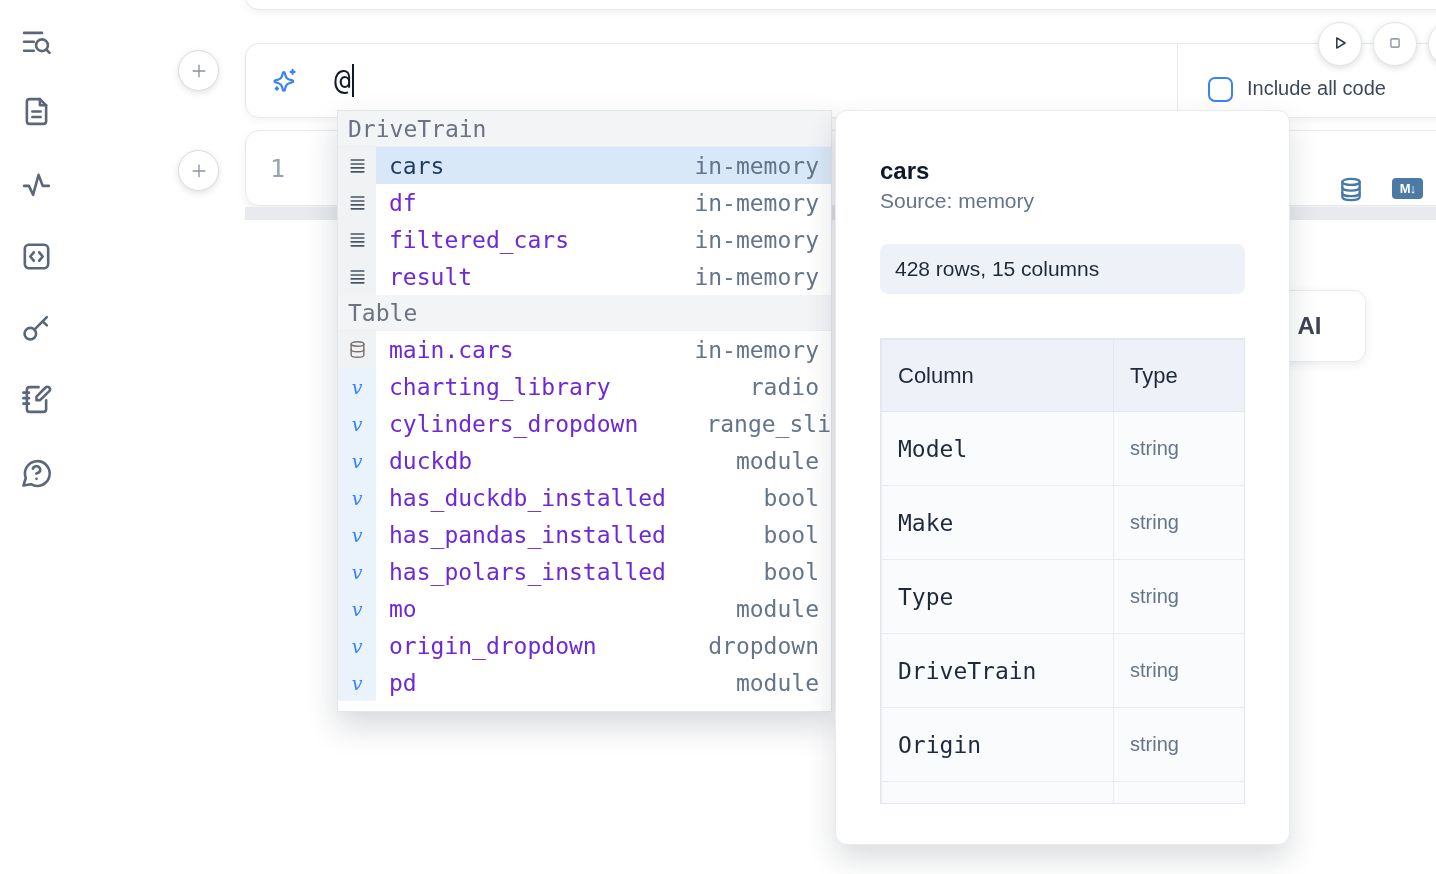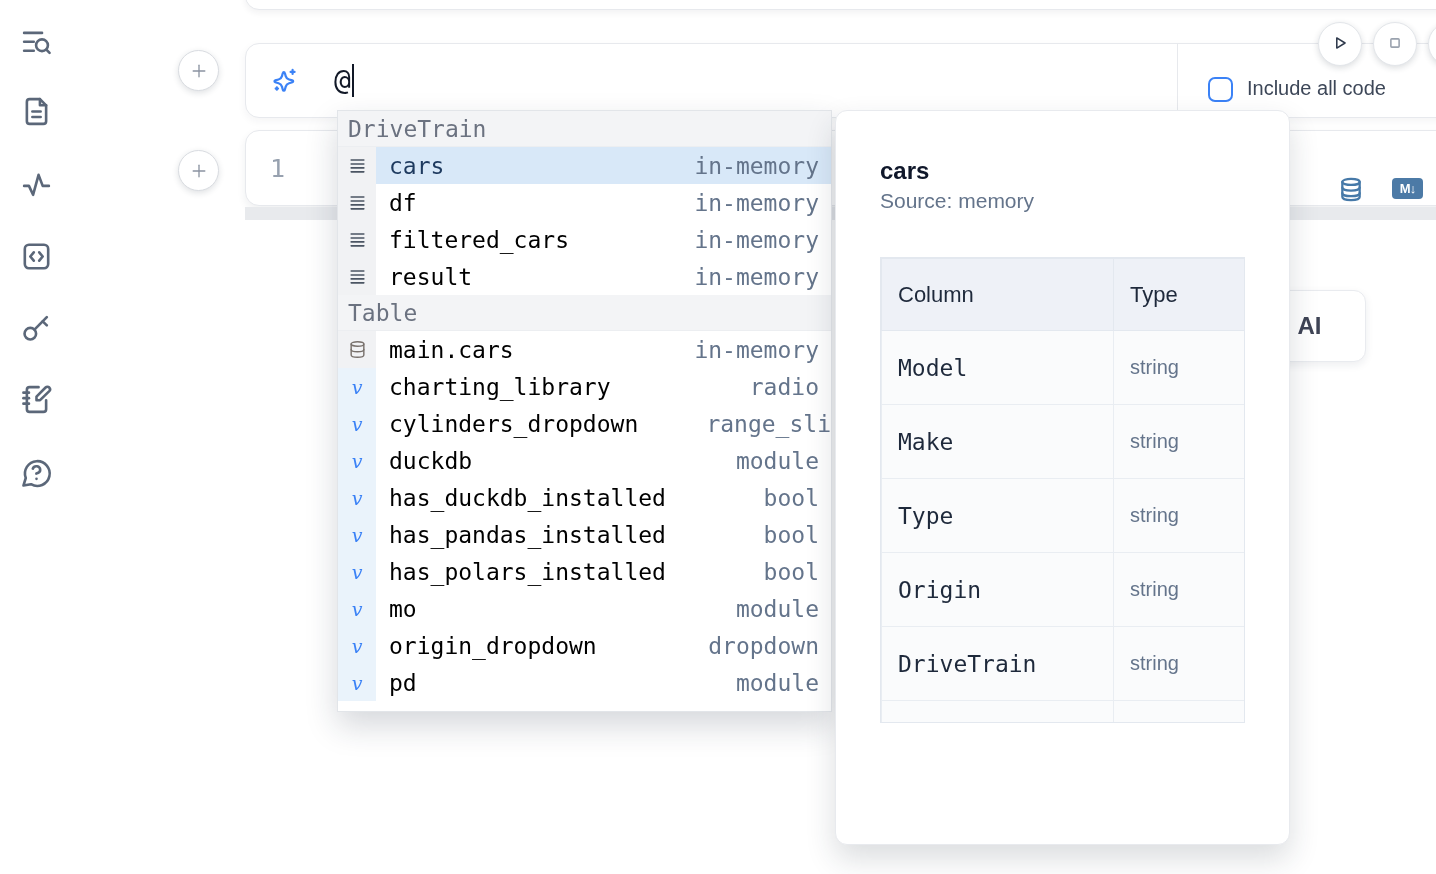--- a/index.html
+++ b/index.html
@@ -74,21 +74,21 @@
   .ac-header { height:36px; background:#f3f4f6; border-bottom:1px solid #eceef1; color:#6b7280;
     font-size:23px; line-height:36px; padding-left:10px; }
   .ac-row { display:flex; align-items:stretch; height:37px; background:#fff; cursor:pointer; }
   .gut { flex:0 0 38px; display:flex; align-items:center; justify-content:center; }
   .gut-gray { background:#f1f2f4; }
   .gut-blue { background:#eaf3fb; }
   .gut svg { width:19px; height:19px; }
   .var-v { font-family:"DejaVu Serif", serif; font-style:italic; font-size:19px; color:#3b82f6; }
   .ac-body { flex:1; display:flex; align-items:center; min-width:0; }
   .ac-row.sel .ac-body { background:#d8e8f8; }
-  .ac-name { font-size:23px; color:#000000; padding-left:13px; white-space:nowrap; }
+  .ac-name { font-size:23px; color:#6d28d9; padding-left:13px; white-space:nowrap; }
   .ac-row.sel .ac-name { color:#1e3a5f; }
   .ac-type { margin-left:auto; font-size:23px; color:#64748b; padding-right:12px; white-space:nowrap; }
 
   
   .preview { position:absolute; left:835px; top:110px; width:455px; height:735px; background:#fff;
     border:1px solid #e8eaee; border-radius:12px; box-shadow:0 14px 30px rgba(30,41,59,.16);
     padding:46px 44px 0 44px; z-index:5; }
   .pv-title { font-size:24px; font-weight:bold; color:#0f172a; }
   .pv-source { margin-top:4px; font-size:21px; color:#64748b; }
   .pv-badge { margin-top:31px; background:#eef2f8; border-radius:8px; padding:13px 15px;
@@ -384,20 +384,21 @@
       <span class="ac-body">
           <span class="ac-name mono">pd</span>
           <span class="ac-type mono">module</span>
         </span>
     </div>
   </div>
 
   <aside class="preview">
     <div class="pv-title">cars</div>
     <div class="pv-source">Source: memory</div>
+    <div class="pv-badge">428 rows, 15 columns</div>
     <div class="pv-tablewrap">
       <table class="pv-table">
         <colgroup>
             <col class="c1">
             <col class="c2">
           </colgroup>
         <tbody>
             <tr>
           <th>Column</th>
           <th>Type</th>
@@ -408,28 +409,28 @@
         </tr>
         <tr>
           <td class="td-col">Make</td>
           <td class="td-type">string</td>
         </tr>
         <tr>
           <td class="td-col">Type</td>
           <td class="td-type">string</td>
         </tr>
         <tr>
+          <td class="td-col">DriveTrain</td>
+          <td class="td-type">string</td>
+        </tr>
+        <tr>
           <td class="td-col">Origin</td>
           <td class="td-type">string</td>
         </tr>
         <tr>
-          <td class="td-col">DriveTrain</td>
-          <td class="td-type">string</td>
-        </tr>
-        <tr>
           <td class="td-col"></td>
           <td class="td-type"></td>
         </tr>
       </tbody>
         </table>
     </div>
   </aside>
 
 </div>
 

